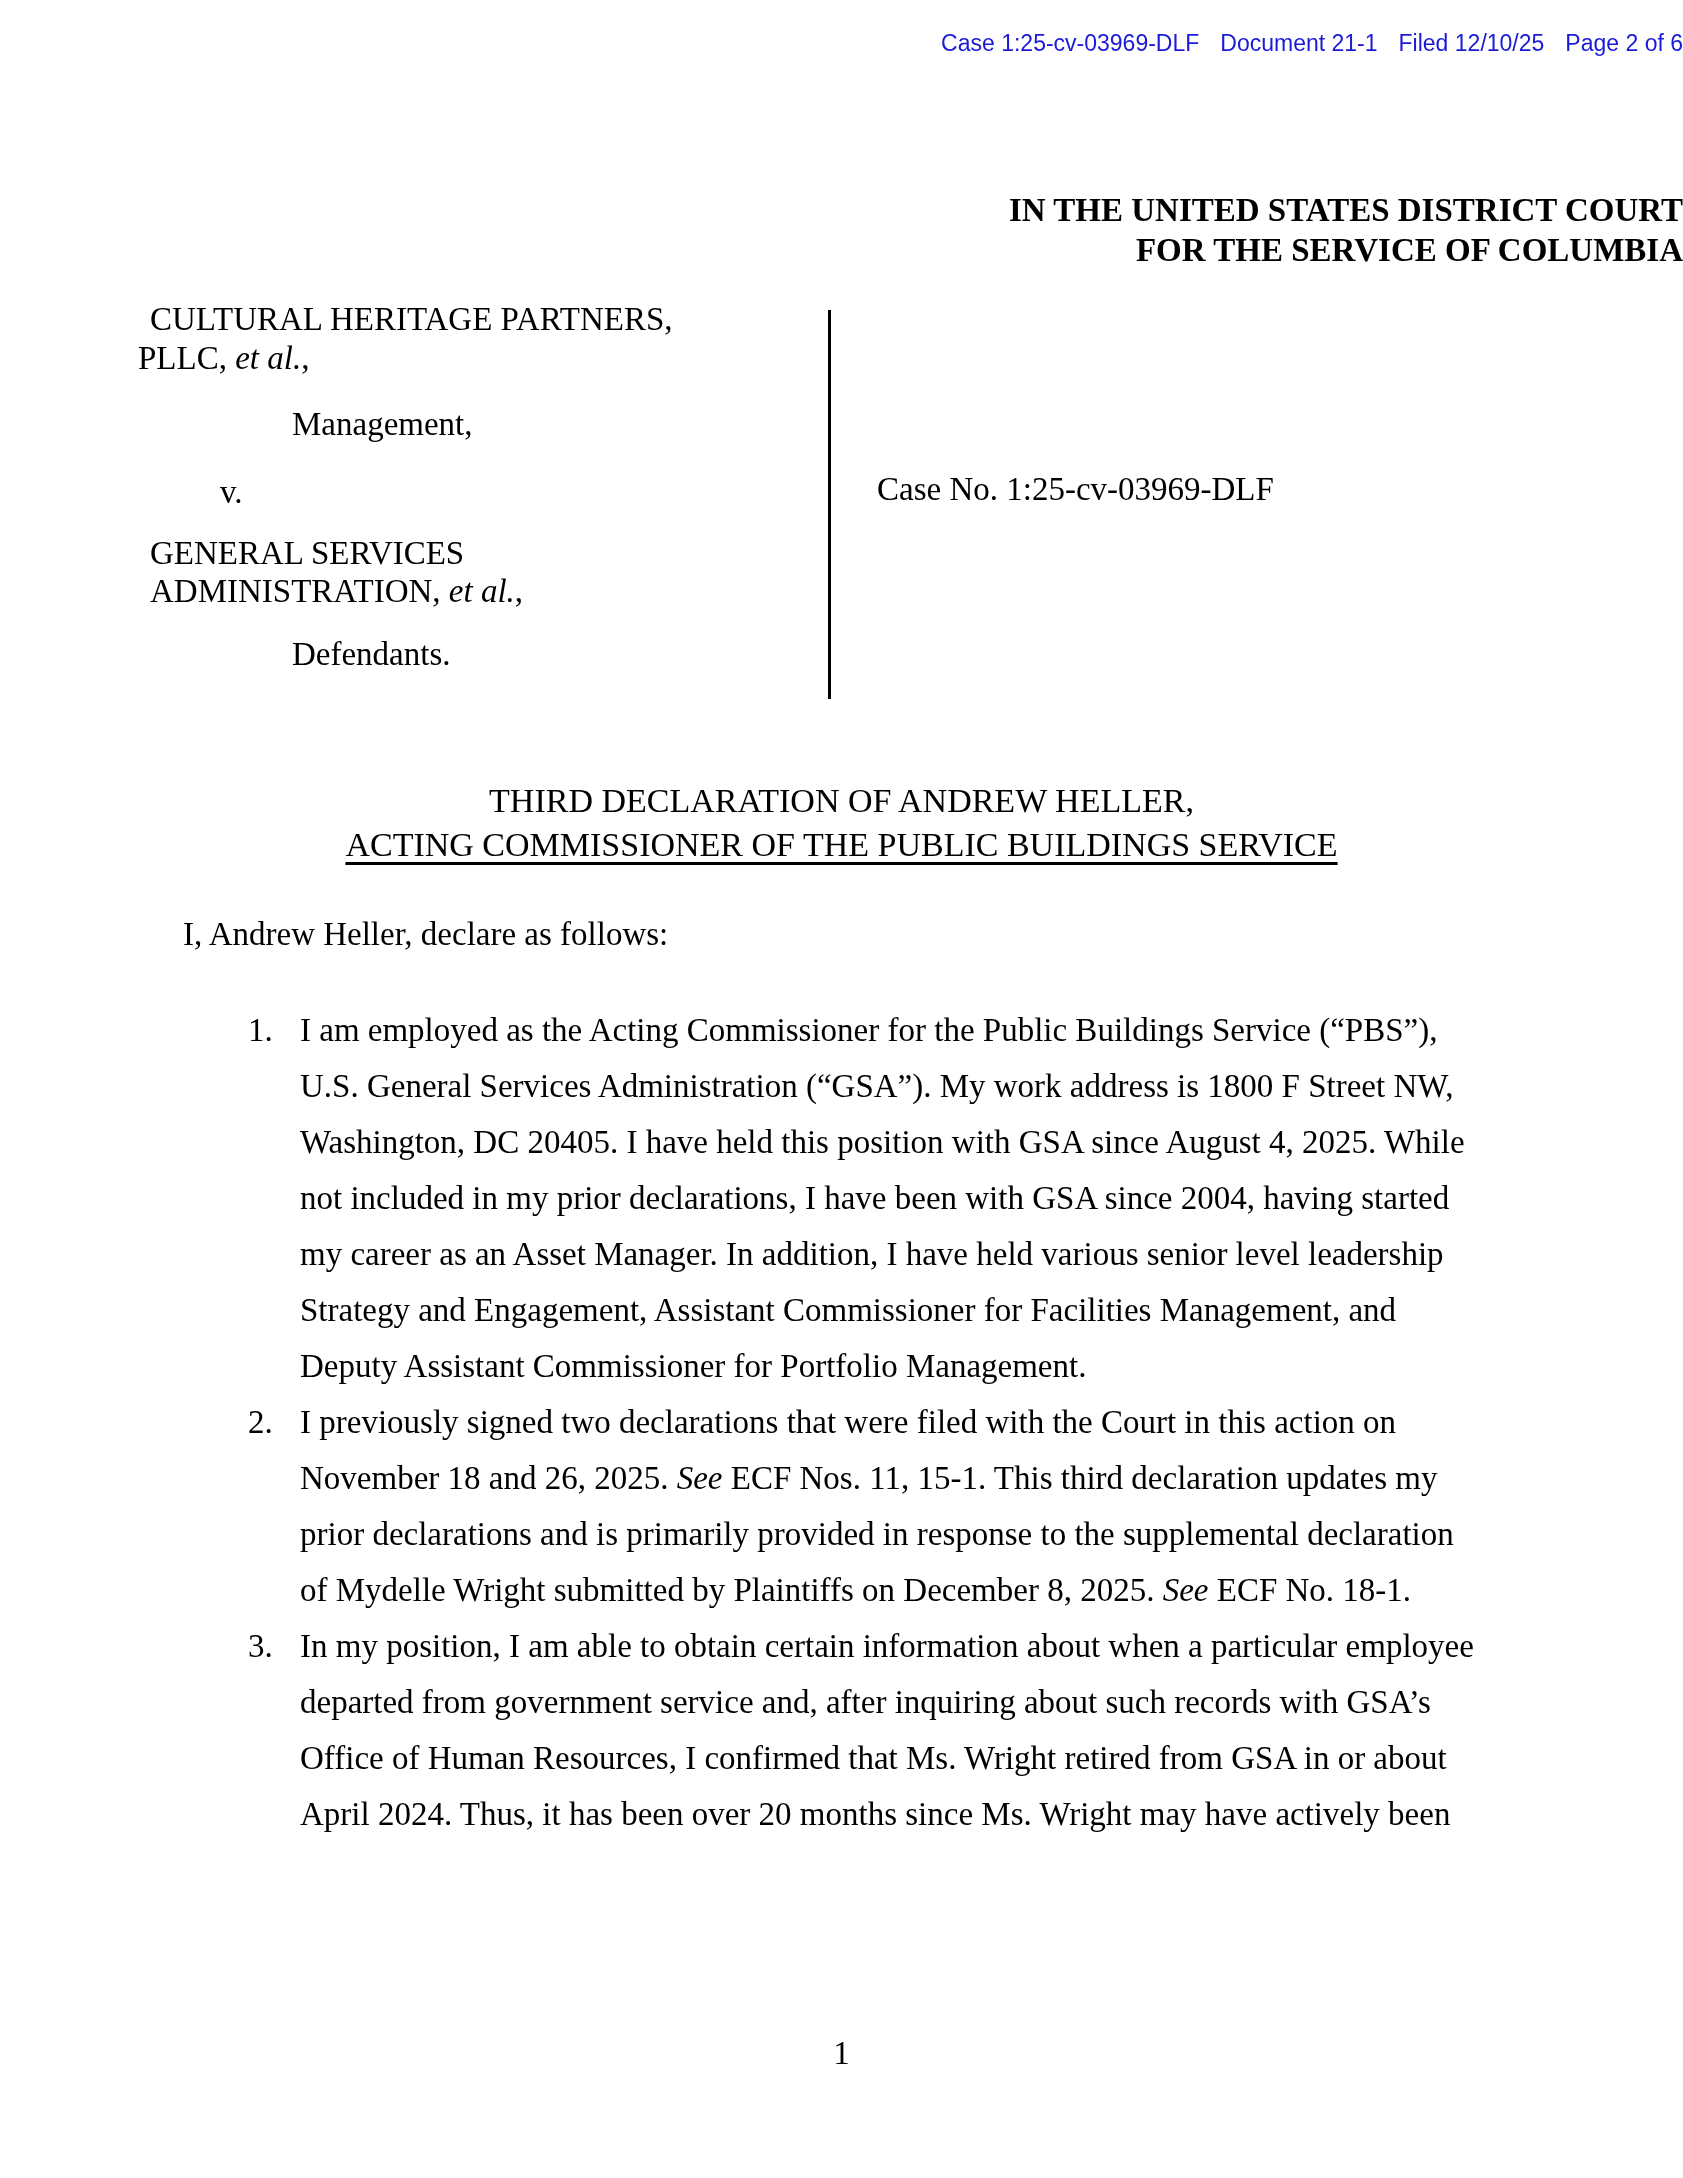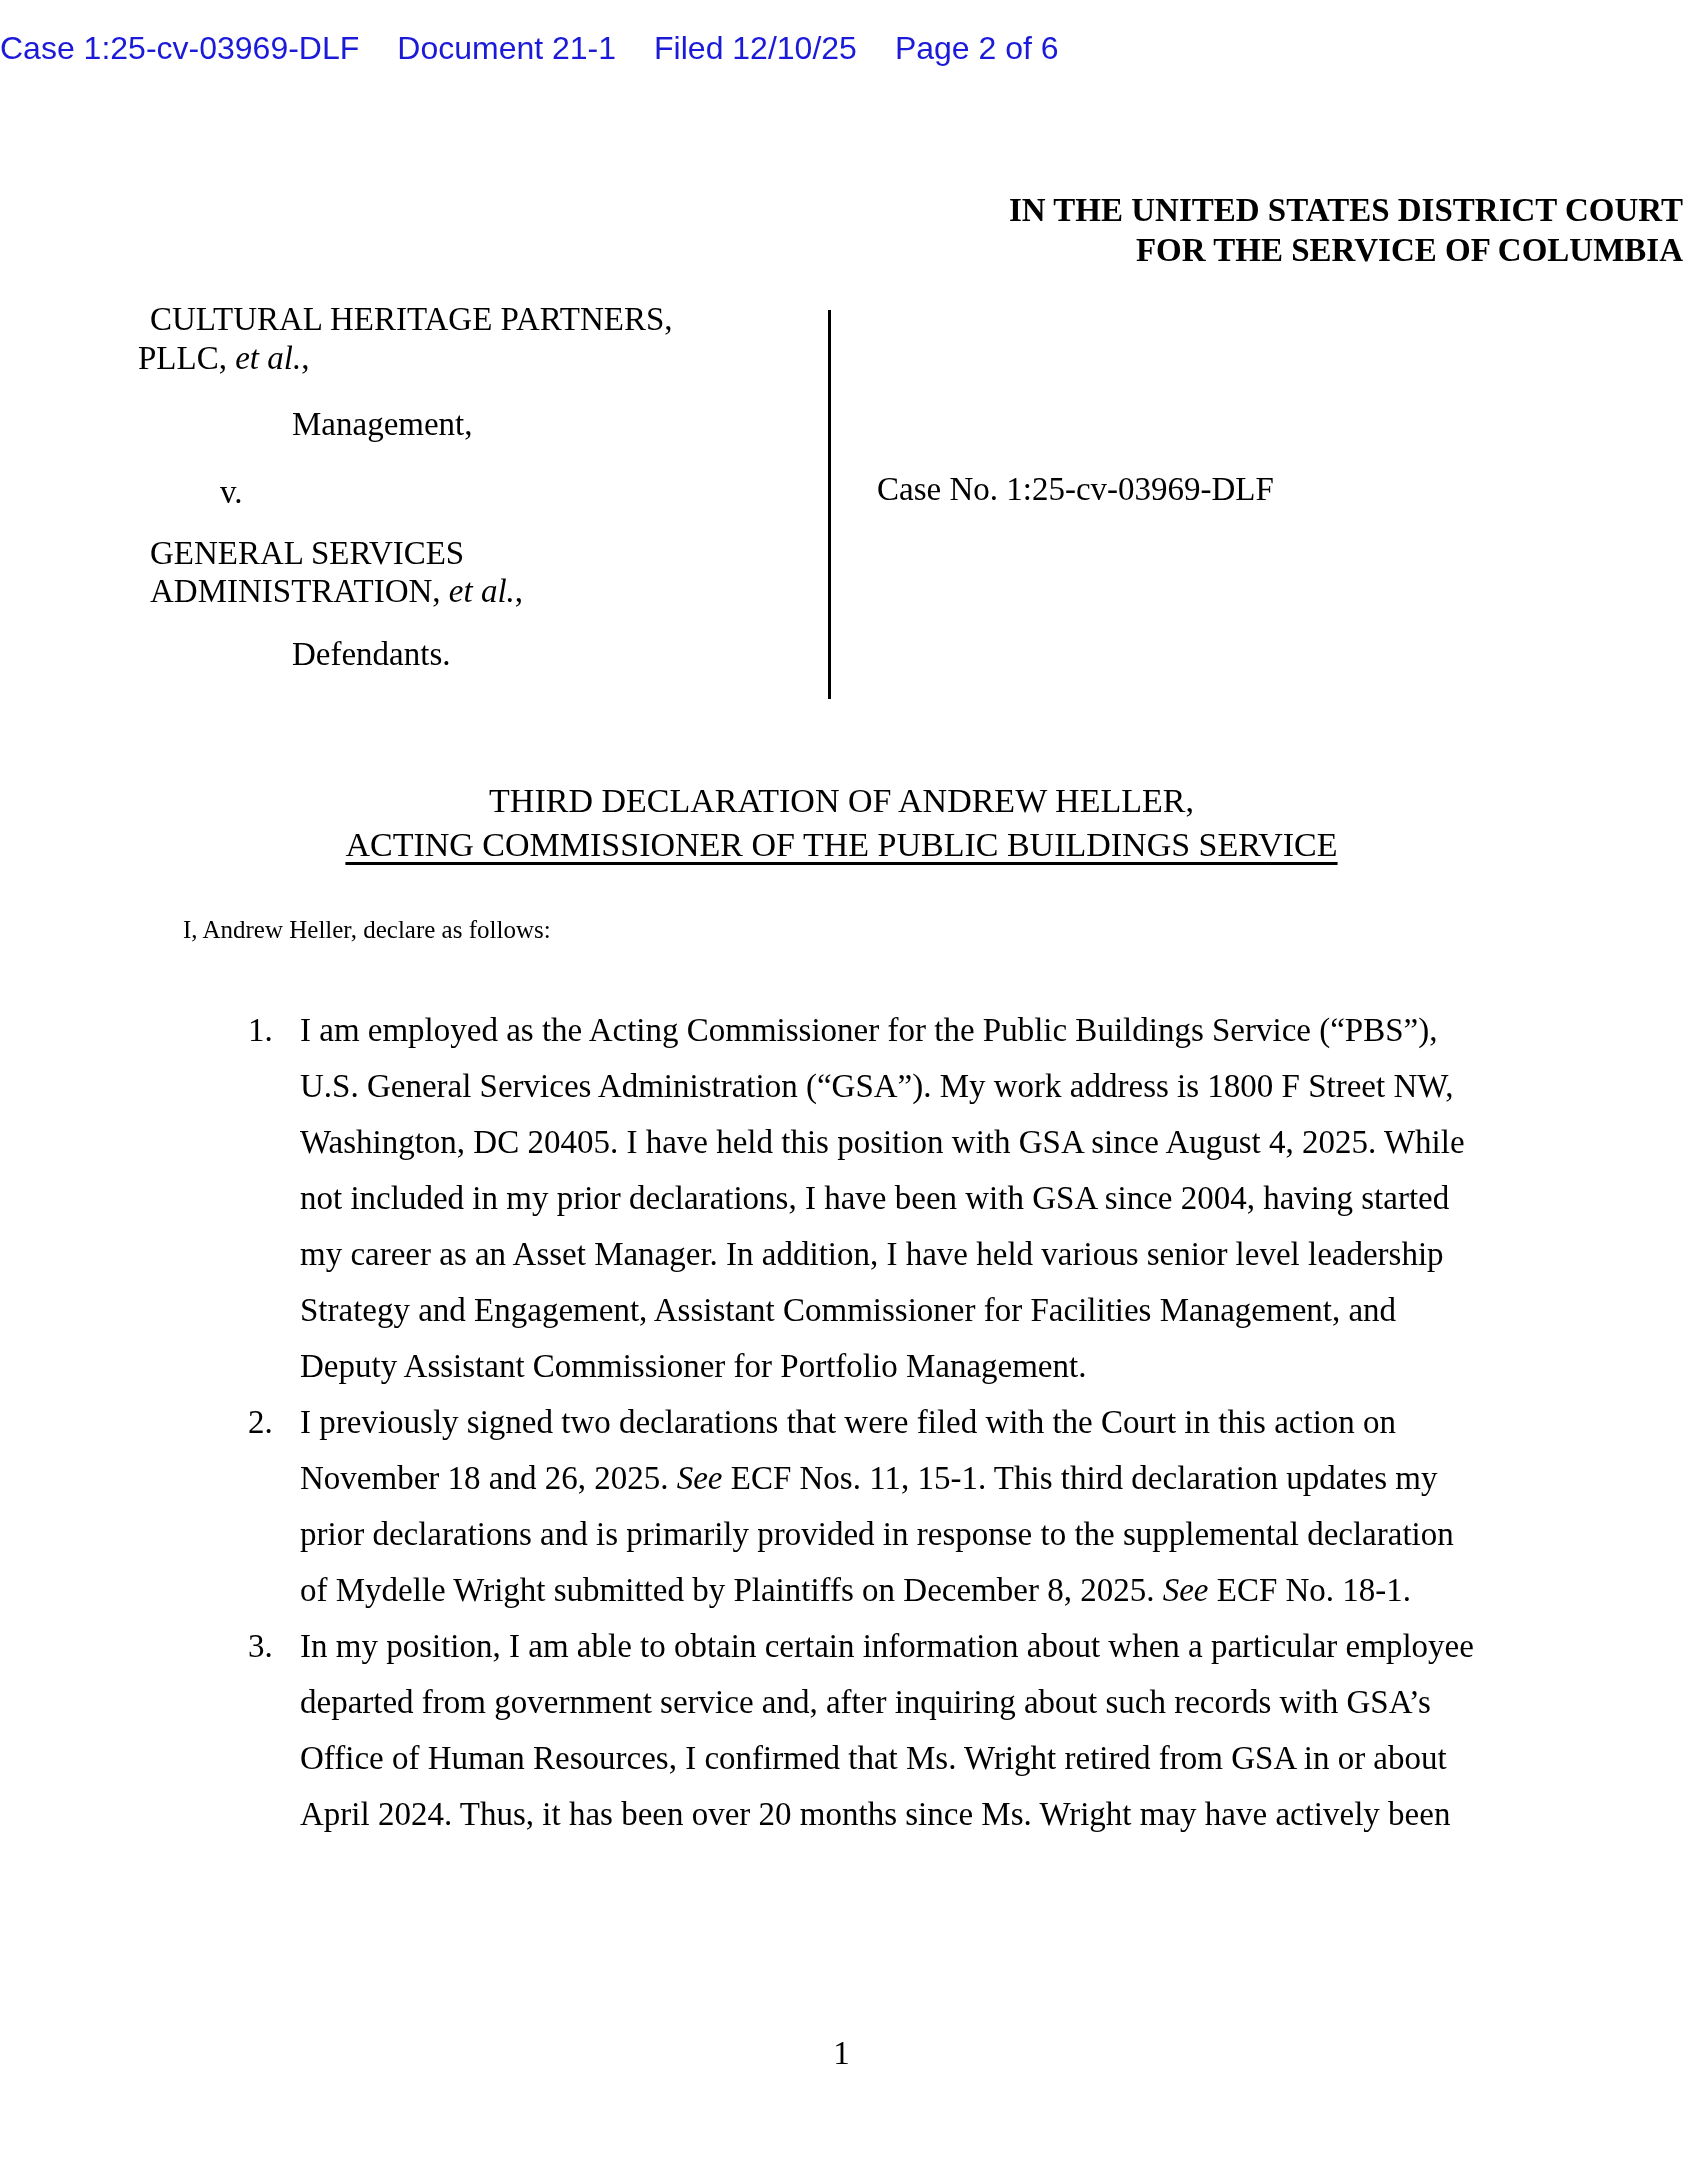--- a/index.html
+++ b/index.html
@@ -11,24 +11,24 @@
     font-family: "Liberation Serif", serif;
     color: #000000;
     overflow: hidden;
   }
   .pacer-header {
     position: absolute;
     top: 30px;
     left: 0;
     width: 100%;
     display: flex;
-    justify-content: flex-start;
-    gap: 38px;
+    justify-content: flex-end;
+    gap: 21px;
     font-family: "Liberation Sans", sans-serif;
-    font-size: 32px;
+    font-size: 23px;
     white-space: nowrap;
   }
   .court-title {
     position: absolute;
     top: 190px;
     left: 0;
     width: 100%;
     text-align: right;
     font-weight: bold;
     font-size: 33px;
@@ -55,21 +55,21 @@
   }
   .underlined {
     text-decoration: underline;
     text-decoration-thickness: 3px;
     text-underline-offset: 6px;
   }
   .intro-line {
     position: absolute;
     left: 183px;
     top: 916px;
-    font-size: 25px;
+    font-size: 33px;
     white-space: nowrap;
   }
   .body-paragraphs {
     position: absolute;
     left: 0;
     top: 1002px;
     width: 100%;
   }
   .body-line {
     position: relative;

